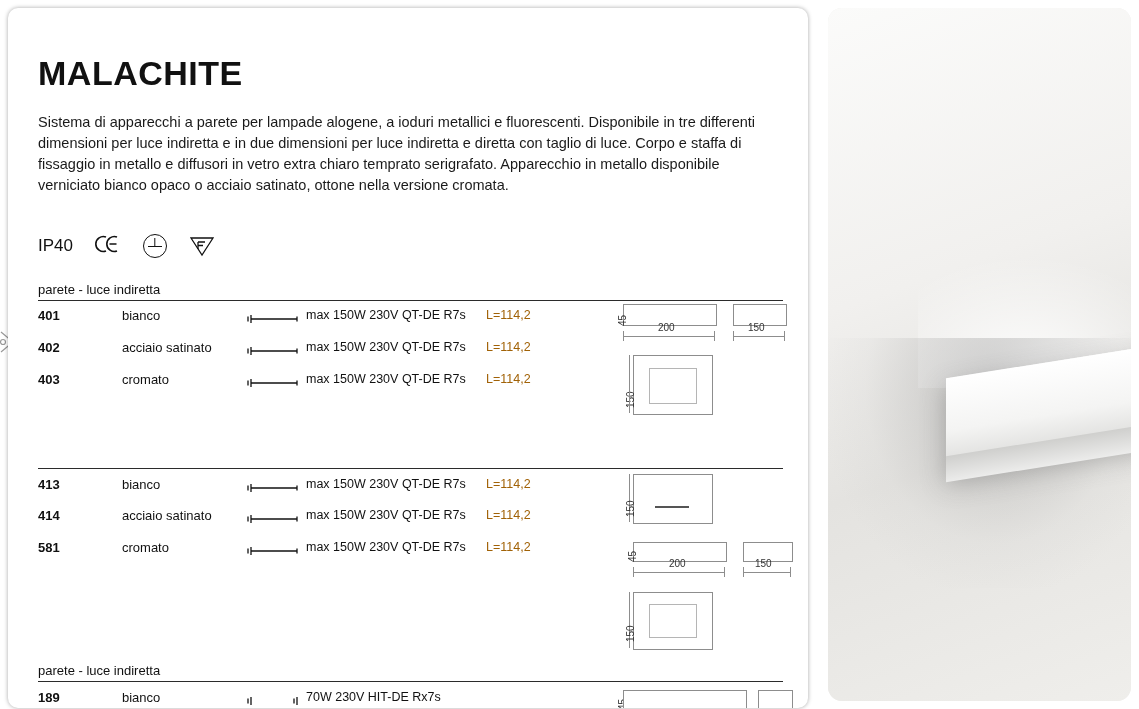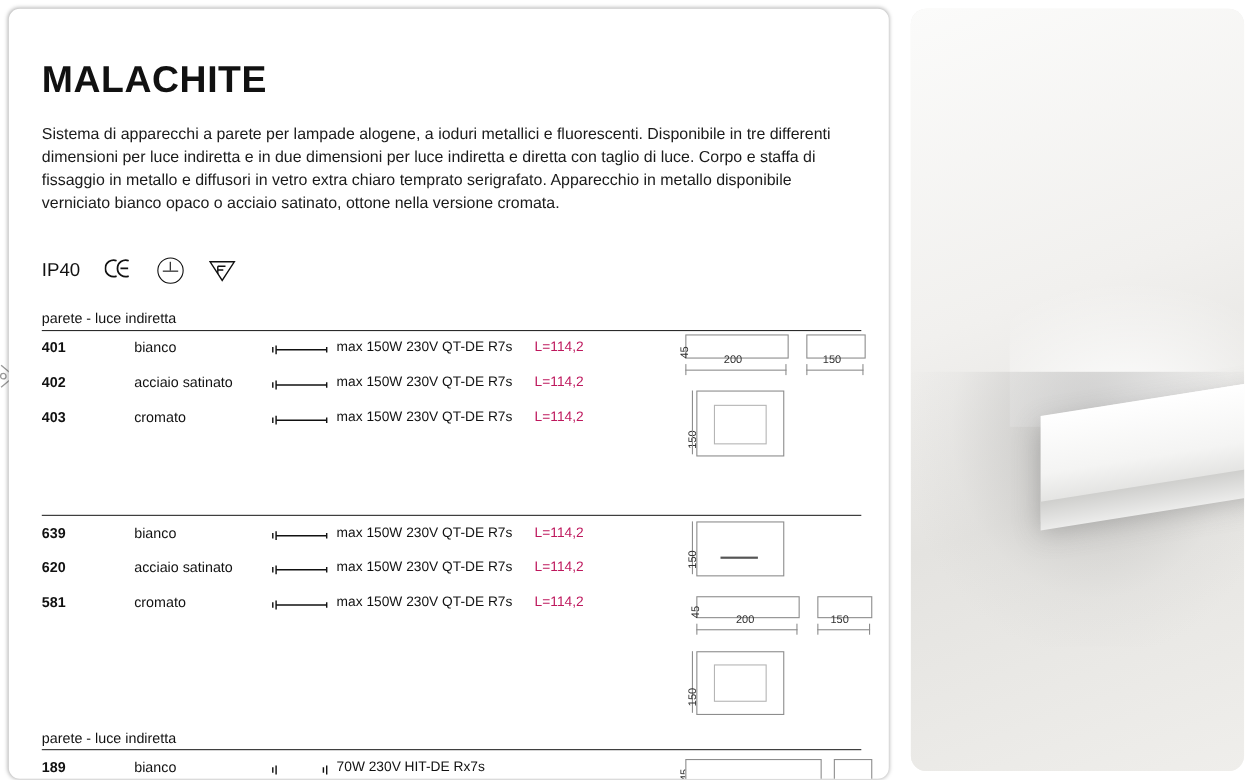--- a/index.html
+++ b/index.html
@@ -61,21 +61,21 @@
   .rule{
     position:absolute;left:30px;width:745px;height:1px;background:#2b2b2b;
   }
 
   .row{
     position:absolute;left:30px;width:745px;height:22px;
   }
   .code{position:absolute;left:0;top:0;font-size:13px;font-weight:bold;color:#111;}
   .finish{position:absolute;left:84px;top:0;font-size:13px;color:#111;}
   .lampspec{position:absolute;left:268px;top:0;font-size:12.5px;color:#111;}
-  .len{position:absolute;left:448px;top:0;font-size:12.5px;color:#be185d;}
+  .len{position:absolute;left:448px;top:0;font-size:12.5px;color:#a16207;}
   .lampicon{position:absolute;left:207px;top:3px;width:56px;height:12px;}
 
   
   .draw{position:absolute;}
   .box{position:absolute;border:1px solid #8d8d8d;background:#fff;}
   .dim-label{position:absolute;font-size:10px;color:#333;}
   .dim-v{position:absolute;font-size:10px;color:#333;transform:rotate(-90deg);transform-origin:left top;white-space:nowrap;}
   .dim-line{position:absolute;background:#8d8d8d;}
   .tick{position:absolute;background:#8d8d8d;}
 
@@ -212,35 +212,35 @@
 
         <div class="box" style="left:30px;top:55px;width:78px;height:58px;"></div>
         <div class="box" style="left:46px;top:68px;width:46px;height:34px;border-color:#b5b5b5;"></div>
         <div class="dim-v" style="left:22px;top:108px;">150</div>
         <div class="dim-line" style="left:26px;top:55px;width:1px;height:58px;"></div>
       </div>
 
       <div class="rule" style="top:460px;"></div>
 
       <div class="row" style="top:469px;">
-        <span class="code">639</span>
+        <span class="code">413</span>
         <span class="finish">bianco</span>
         <span class="lampicon">
           <svg width="56" height="12" viewBox="0 0 56 12">
             <line x1="6" y1="6" x2="52" y2="6" stroke="#111" stroke-width="1.3"></line>
             <path d="M6 2 v8 M3 3.5 v5" stroke="#111" stroke-width="1.3" fill="none"></path>
             <path d="M52 3.5 v5" stroke="#111" stroke-width="1.3"></path>
           </svg>
         </span>
         <span class="lampspec">max 150W 230V QT-DE R7s</span>
         <span class="len">L=114,2</span>
       </div>
 
       <div class="row" style="top:500px;">
-        <span class="code">620</span>
+        <span class="code">414</span>
         <span class="finish">acciaio satinato</span>
         <span class="lampicon">
           <svg width="56" height="12" viewBox="0 0 56 12">
             <line x1="6" y1="6" x2="52" y2="6" stroke="#111" stroke-width="1.3"></line>
             <path d="M6 2 v8 M3 3.5 v5" stroke="#111" stroke-width="1.3" fill="none"></path>
             <path d="M52 3.5 v5" stroke="#111" stroke-width="1.3"></path>
           </svg>
         </span>
         <span class="lampspec">max 150W 230V QT-DE R7s</span>
         <span class="len">L=114,2</span>

